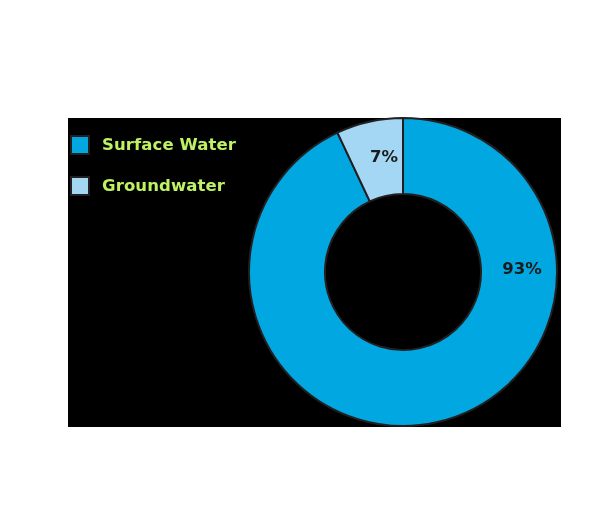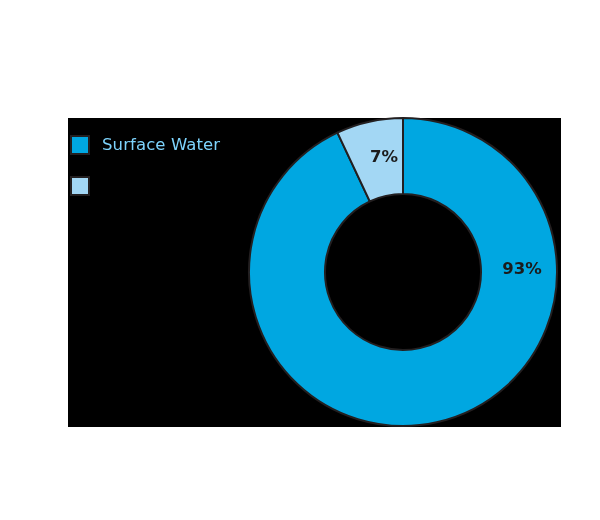--- a/index.html
+++ b/index.html
@@ -49,22 +49,22 @@
   .legend-swatch {
     width: 20px;
     height: 20px;
     box-sizing: border-box;
     border: 2px solid #231f20;
     flex: 0 0 auto;
   }
   .legend-label {
     margin-left: 12px;
     font-size: 16.5px;
-    font-weight: normal;
-    color: #7dd3fc;
+    font-weight: bold;
+    color: #bef264;
     letter-spacing: 0.1px;
     white-space: nowrap;
     line-height: 1;
   }
 
   
   #donut-wrap {
     position: absolute;
     left: 0;
     top: 0;
@@ -95,20 +95,21 @@
 
     <div id="legend">
 
       <div class="legend-item">
         <span class="legend-swatch" style="background:#00a7e1"></span>
         <span class="legend-label">Surface Water</span>
       </div>
 
       <div class="legend-item">
         <span class="legend-swatch" style="background:#a3d7f4"></span>
+        <span class="legend-label">Groundwater</span>
       </div>
 
     </div>
 
   </div>
 
   <div id="donut-wrap">
     <svg id="donut-svg" width="600" height="520" viewBox="0 0 600 520">
       <g id="slices">
           <path d="M 403.00 118.00 A 154 154 0 1 1 337.43 132.66 L 369.79 201.42 A 78 78 0 1 0 403.00 194.00 Z" fill="#00a7e1" stroke="#231f20" stroke-width="2" stroke-linejoin="round"></path>

